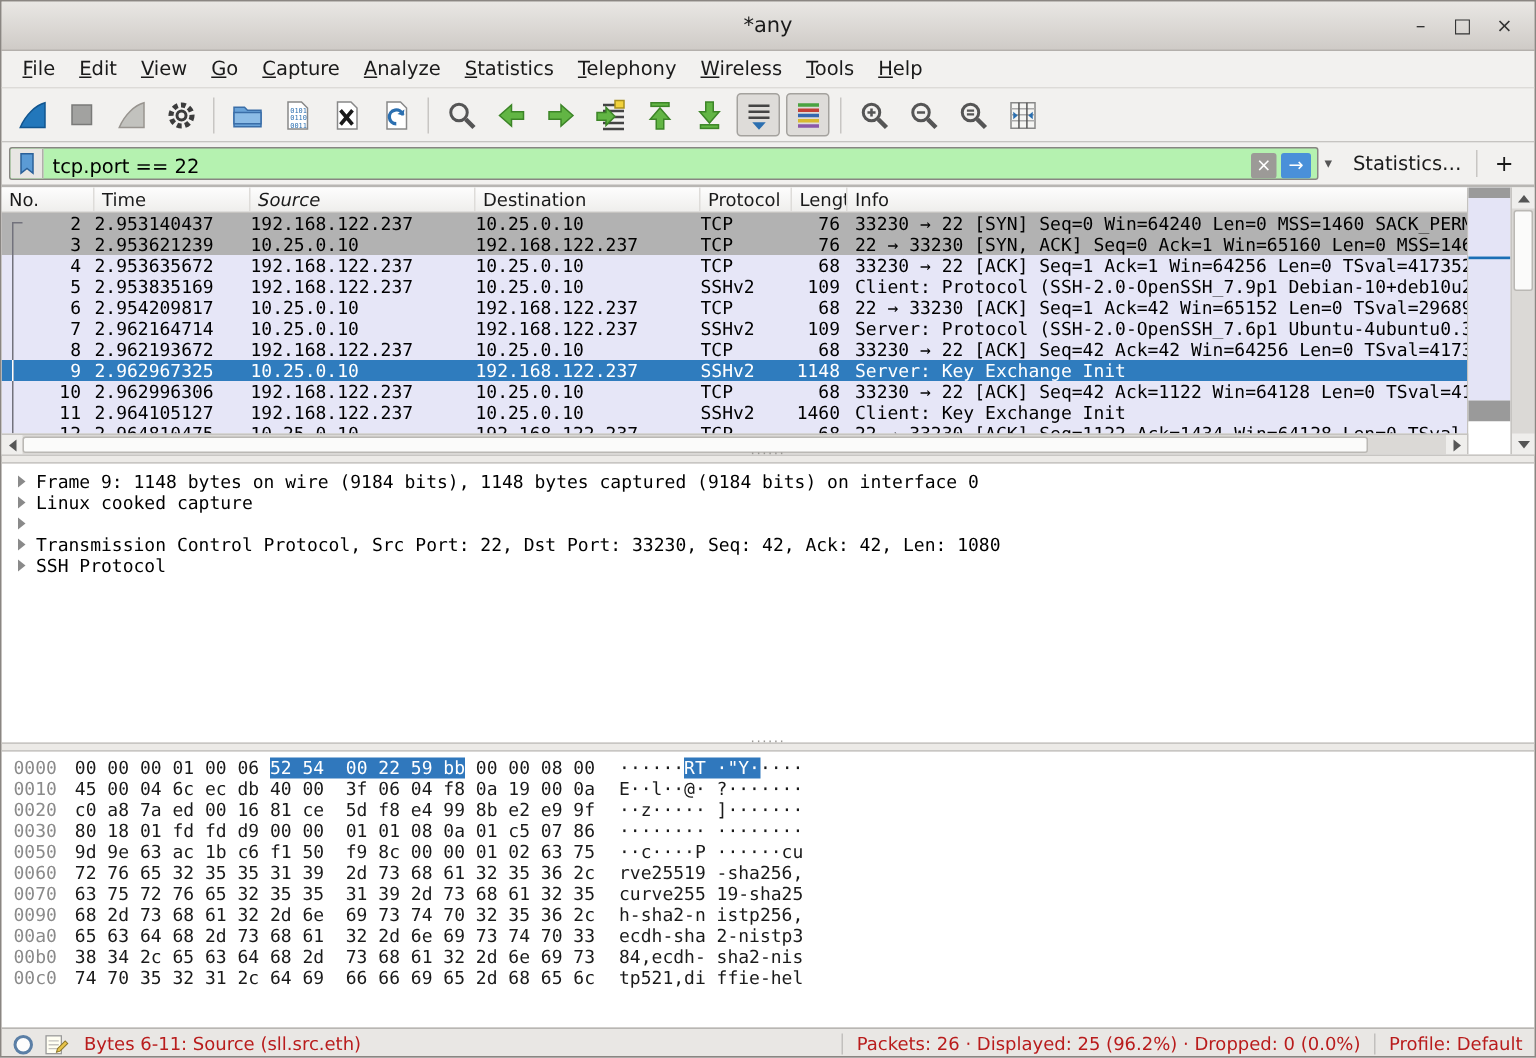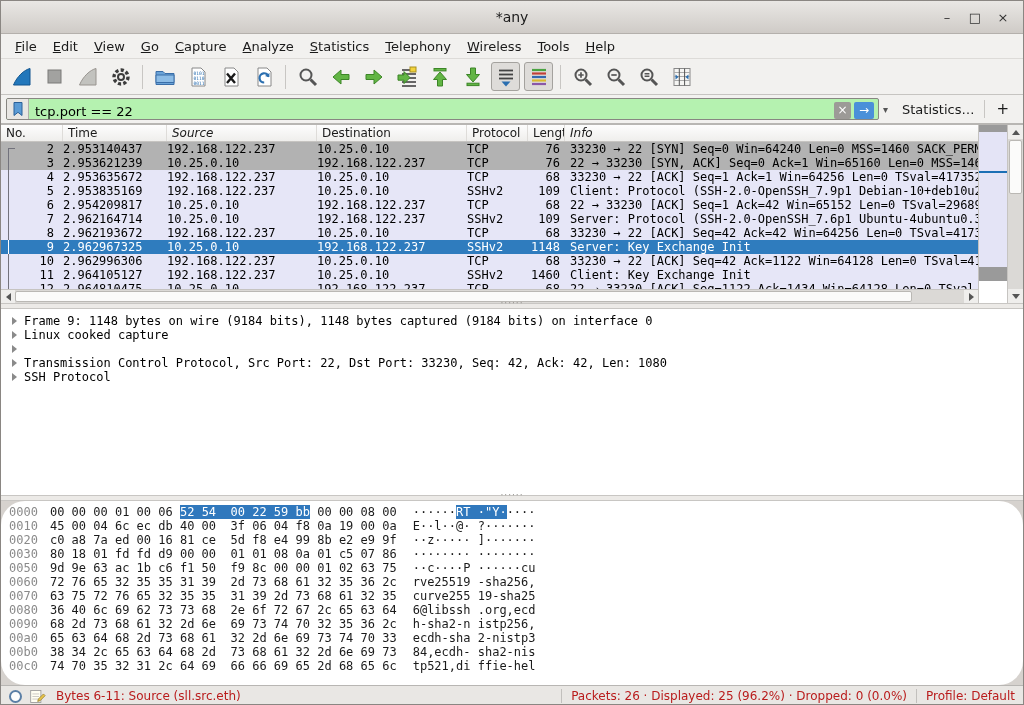--- a/index.html
+++ b/index.html
@@ -70,21 +70,21 @@
   
   .splitter { height:6px; background:#eceae7; border-top:1px solid #c8c6c3; border-bottom:1px solid #c8c6c3; position:relative; }
   .splitter::after { content:"······"; position:absolute; left:50%; top:-6px; transform:translateX(-50%); color:#9a9894; font-size:9px; letter-spacing:1px; }
 
   
   .details { height:186px; background:#fff; font-family:"DejaVu Sans Mono", monospace; font-size:12px; padding-top:5px; overflow:hidden; }
   .det-line { height:14px; line-height:14px; display:flex; align-items:center; white-space:pre; color:#000; }
   .det-tri { width:0; height:0; border-top:4px solid transparent; border-bottom:4px solid transparent; border-left:5px solid #8a8a8a; margin:0 7px 0 11px; flex:none; }
 
   
-  .hexpane { height:184px; background:#fff; font-family:"DejaVu Sans Mono", monospace; font-size:12px; padding-top:4px; overflow:hidden;border-radius:24px; }
+  .hexpane { height:184px; background:#fff; font-family:"DejaVu Sans Mono", monospace; font-size:12px; padding-top:4px; overflow:hidden; }
   .hex-row { height:14px; line-height:14px; white-space:pre; color:#1a1a1a; }
   .hex-off { color:#8a8a8a; padding-left:8px; }
   .hex-bytes { margin-left:12px; }
   .hex-ascii { margin-left:16px; }
   .sel { background:#3078bd; color:#fff; }
 
   
   .statusbar { height:21px; background:#e9e7e4; border-top:1px solid #b8b6b3; display:flex; align-items:center; font-size:12px; color:#b91c1c; padding:0 8px; }
   .expert-icon { width:13px; height:13px; border:2px solid #5b7fa6; border-radius:50%; background:#fdfdfd; margin-right:7px; flex:none; }
   .note-icon { margin-right:10px; flex:none; display:flex; }
@@ -330,21 +330,21 @@
 
   <div class="packet-list">
     <div class="pl-main">
       <div class="pl-header" id="pl-header">
           <div class="pl-hcell" style="width: 62px;">No.</div>
           <div class="pl-hcell" style="width: 104px;">Time</div>
           <div class="pl-hcell" style="width: 150px; font-style: italic;">Source</div>
           <div class="pl-hcell" style="width: 150px;">Destination</div>
           <div class="pl-hcell" style="width: 61px;">Protocol</div>
           <div class="pl-hcell" style="width: 37px;">Length</div>
-          <div class="pl-hcell" style="flex: 1 1 auto; min-width: 0px; border-right: none; font-style: italic;">Info</div>
+          <div class="pl-hcell" style="flex: 1 1 auto; min-width: 0px; border-right: none;">Info</div>
         </div>
       <div class="pl-rows" id="pl-rows">
           <div class="pl-row row-gray"><div class="pl-cell c-no" style="width: 62px;">2</div><div class="pl-cell " style="width: 104px;">2.953140437</div><div class="pl-cell " style="width: 150px;">192.168.122.237</div><div class="pl-cell " style="width: 150px;">10.25.0.10</div><div class="pl-cell " style="width: 61px;">TCP</div><div class="pl-cell c-len" style="width: 37px;">76</div><div class="pl-cell c-info">33230 → 22 [SYN] Seq=0 Win=64240 Len=0 MSS=1460 SACK_PERM</div></div>
           <div class="pl-row row-gray"><div class="pl-cell c-no" style="width: 62px;">3</div><div class="pl-cell " style="width: 104px;">2.953621239</div><div class="pl-cell " style="width: 150px;">10.25.0.10</div><div class="pl-cell " style="width: 150px;">192.168.122.237</div><div class="pl-cell " style="width: 61px;">TCP</div><div class="pl-cell c-len" style="width: 37px;">76</div><div class="pl-cell c-info">22 → 33230 [SYN, ACK] Seq=0 Ack=1 Win=65160 Len=0 MSS=1460</div></div>
           <div class="pl-row row-lav"><div class="pl-cell c-no" style="width: 62px;">4</div><div class="pl-cell " style="width: 104px;">2.953635672</div><div class="pl-cell " style="width: 150px;">192.168.122.237</div><div class="pl-cell " style="width: 150px;">10.25.0.10</div><div class="pl-cell " style="width: 61px;">TCP</div><div class="pl-cell c-len" style="width: 37px;">68</div><div class="pl-cell c-info">33230 → 22 [ACK] Seq=1 Ack=1 Win=64256 Len=0 TSval=417352</div></div>
           <div class="pl-row row-lav"><div class="pl-cell c-no" style="width: 62px;">5</div><div class="pl-cell " style="width: 104px;">2.953835169</div><div class="pl-cell " style="width: 150px;">192.168.122.237</div><div class="pl-cell " style="width: 150px;">10.25.0.10</div><div class="pl-cell " style="width: 61px;">SSHv2</div><div class="pl-cell c-len" style="width: 37px;">109</div><div class="pl-cell c-info">Client: Protocol (SSH-2.0-OpenSSH_7.9p1 Debian-10+deb10u2</div></div>
           <div class="pl-row row-lav"><div class="pl-cell c-no" style="width: 62px;">6</div><div class="pl-cell " style="width: 104px;">2.954209817</div><div class="pl-cell " style="width: 150px;">10.25.0.10</div><div class="pl-cell " style="width: 150px;">192.168.122.237</div><div class="pl-cell " style="width: 61px;">TCP</div><div class="pl-cell c-len" style="width: 37px;">68</div><div class="pl-cell c-info">22 → 33230 [ACK] Seq=1 Ack=42 Win=65152 Len=0 TSval=29689</div></div>
           <div class="pl-row row-lav"><div class="pl-cell c-no" style="width: 62px;">7</div><div class="pl-cell " style="width: 104px;">2.962164714</div><div class="pl-cell " style="width: 150px;">10.25.0.10</div><div class="pl-cell " style="width: 150px;">192.168.122.237</div><div class="pl-cell " style="width: 61px;">SSHv2</div><div class="pl-cell c-len" style="width: 37px;">109</div><div class="pl-cell c-info">Server: Protocol (SSH-2.0-OpenSSH_7.6p1 Ubuntu-4ubuntu0.3</div></div>
           <div class="pl-row row-lav"><div class="pl-cell c-no" style="width: 62px;">8</div><div class="pl-cell " style="width: 104px;">2.962193672</div><div class="pl-cell " style="width: 150px;">192.168.122.237</div><div class="pl-cell " style="width: 150px;">10.25.0.10</div><div class="pl-cell " style="width: 61px;">TCP</div><div class="pl-cell c-len" style="width: 37px;">68</div><div class="pl-cell c-info">33230 → 22 [ACK] Seq=42 Ack=42 Win=64256 Len=0 TSval=4173</div></div>
           <div class="pl-row row-sel"><div class="pl-cell c-no" style="width: 62px;">9</div><div class="pl-cell " style="width: 104px;">2.962967325</div><div class="pl-cell " style="width: 150px;">10.25.0.10</div><div class="pl-cell " style="width: 150px;">192.168.122.237</div><div class="pl-cell " style="width: 61px;">SSHv2</div><div class="pl-cell c-len" style="width: 37px;">1148</div><div class="pl-cell c-info">Server: Key Exchange Init</div></div>
@@ -396,21 +396,20 @@
   <div class="splitter"></div>
 
   <div class="hexpane" id="hexpane">
       <div class="hex-row"><span class="hex-off">0000</span><span class="hex-bytes"><span>00 00 00 01 00 06 </span><span class="sel">52 54  00 22 59 bb</span><span> 00 00 08 00</span></span><span class="hex-ascii"><span>······</span><span class="sel">RT ·"Y·</span><span>····</span></span></div>
       <div class="hex-row"><span class="hex-off">0010</span><span class="hex-bytes"><span>45 00 04 6c ec db 40 00  3f 06 04 f8 0a 19 00 0a</span></span><span class="hex-ascii"><span>E··l··@· ?·······</span></span></div>
       <div class="hex-row"><span class="hex-off">0020</span><span class="hex-bytes"><span>c0 a8 7a ed 00 16 81 ce  5d f8 e4 99 8b e2 e9 9f</span></span><span class="hex-ascii"><span>··z····· ]·······</span></span></div>
       <div class="hex-row"><span class="hex-off">0030</span><span class="hex-bytes"><span>80 18 01 fd fd d9 00 00  01 01 08 0a 01 c5 07 86</span></span><span class="hex-ascii"><span>········ ········</span></span></div>
       <div class="hex-row"><span class="hex-off">0050</span><span class="hex-bytes"><span>9d 9e 63 ac 1b c6 f1 50  f9 8c 00 00 01 02 63 75</span></span><span class="hex-ascii"><span>··c····P ······cu</span></span></div>
       <div class="hex-row"><span class="hex-off">0060</span><span class="hex-bytes"><span>72 76 65 32 35 35 31 39  2d 73 68 61 32 35 36 2c</span></span><span class="hex-ascii"><span>rve25519 -sha256,</span></span></div>
       <div class="hex-row"><span class="hex-off">0070</span><span class="hex-bytes"><span>63 75 72 76 65 32 35 35  31 39 2d 73 68 61 32 35</span></span><span class="hex-ascii"><span>curve255 19-sha25</span></span></div>
-      <div class="hex-row"><span class="hex-off">0080</span><span class="hex-bytes"><span>36 40 6c 69 62 73 73 68  2e 6f 72 67 2c 65 63 64</span></span><span class="hex-ascii"><span>6@libssh .org,ecd</span></span></div>
       <div class="hex-row"><span class="hex-off">0090</span><span class="hex-bytes"><span>68 2d 73 68 61 32 2d 6e  69 73 74 70 32 35 36 2c</span></span><span class="hex-ascii"><span>h-sha2-n istp256,</span></span></div>
       <div class="hex-row"><span class="hex-off">00a0</span><span class="hex-bytes"><span>65 63 64 68 2d 73 68 61  32 2d 6e 69 73 74 70 33</span></span><span class="hex-ascii"><span>ecdh-sha 2-nistp3</span></span></div>
       <div class="hex-row"><span class="hex-off">00b0</span><span class="hex-bytes"><span>38 34 2c 65 63 64 68 2d  73 68 61 32 2d 6e 69 73</span></span><span class="hex-ascii"><span>84,ecdh- sha2-nis</span></span></div>
       <div class="hex-row"><span class="hex-off">00c0</span><span class="hex-bytes"><span>74 70 35 32 31 2c 64 69  66 66 69 65 2d 68 65 6c</span></span><span class="hex-ascii"><span>tp521,di ffie-hel</span></span></div>
     </div>
 
   <div class="statusbar">
     <div class="expert-icon"></div>
     <div class="note-icon">
       <svg width="17" height="17" viewBox="0 0 20 20">

